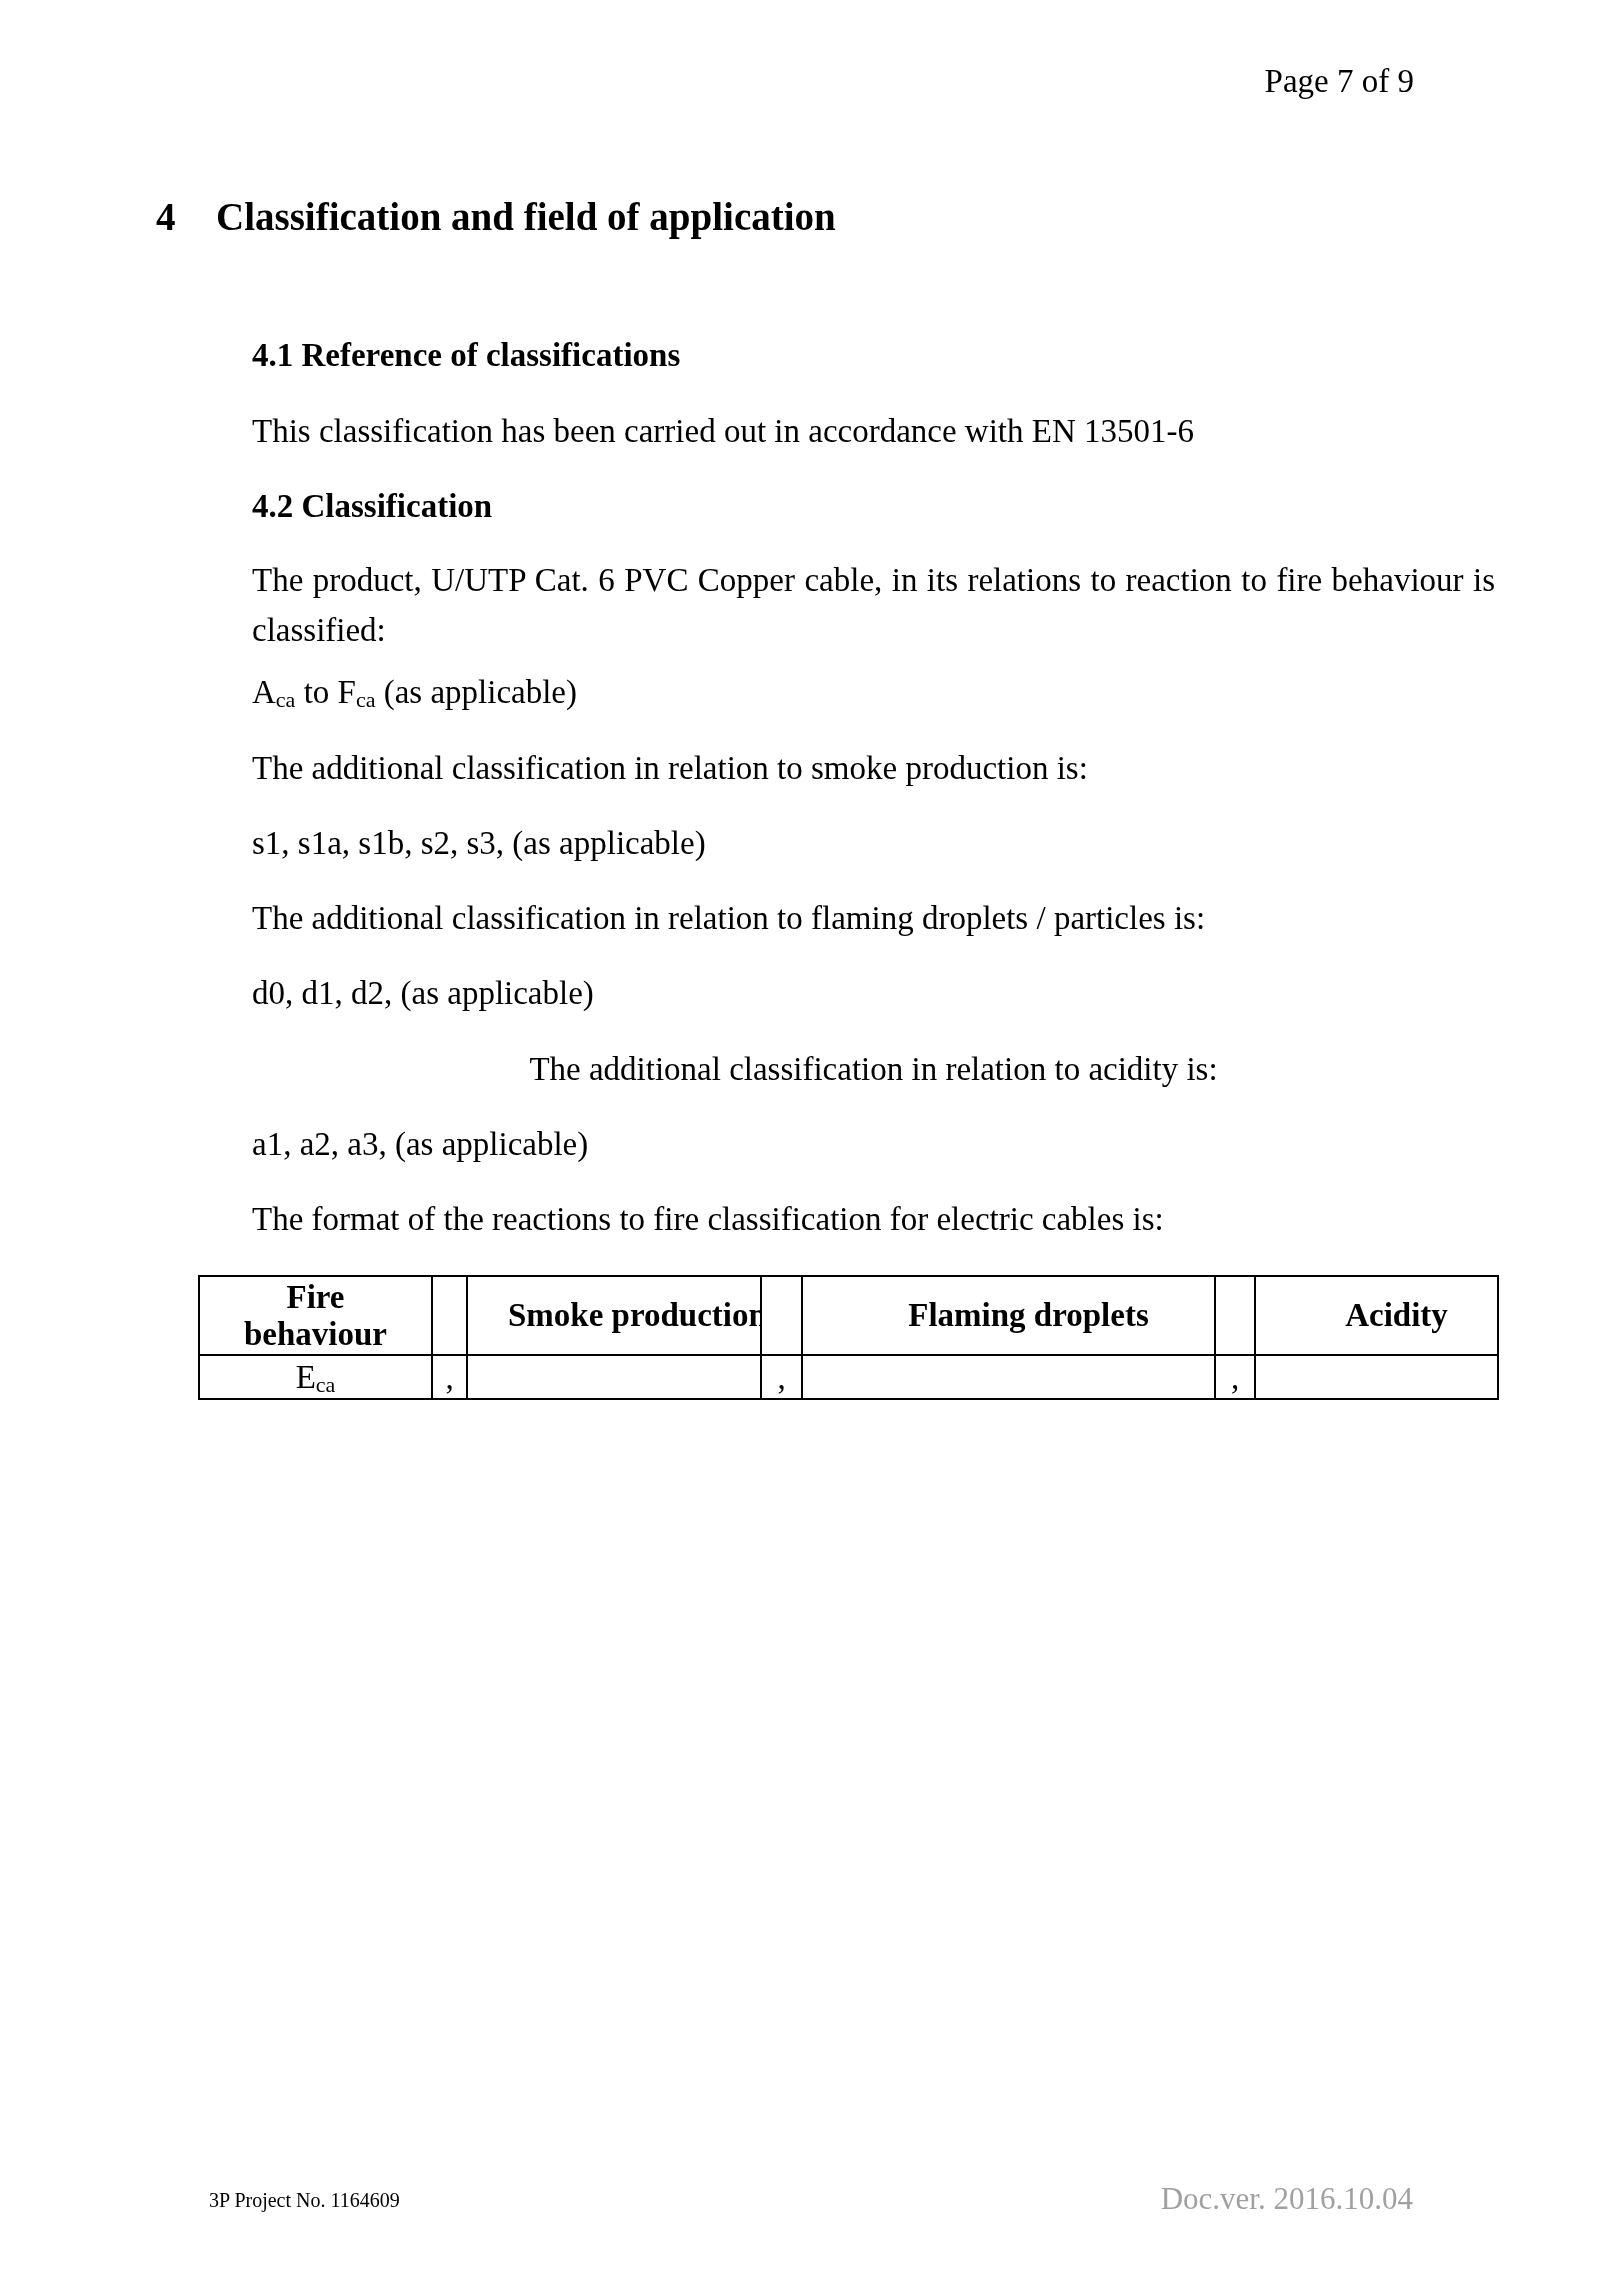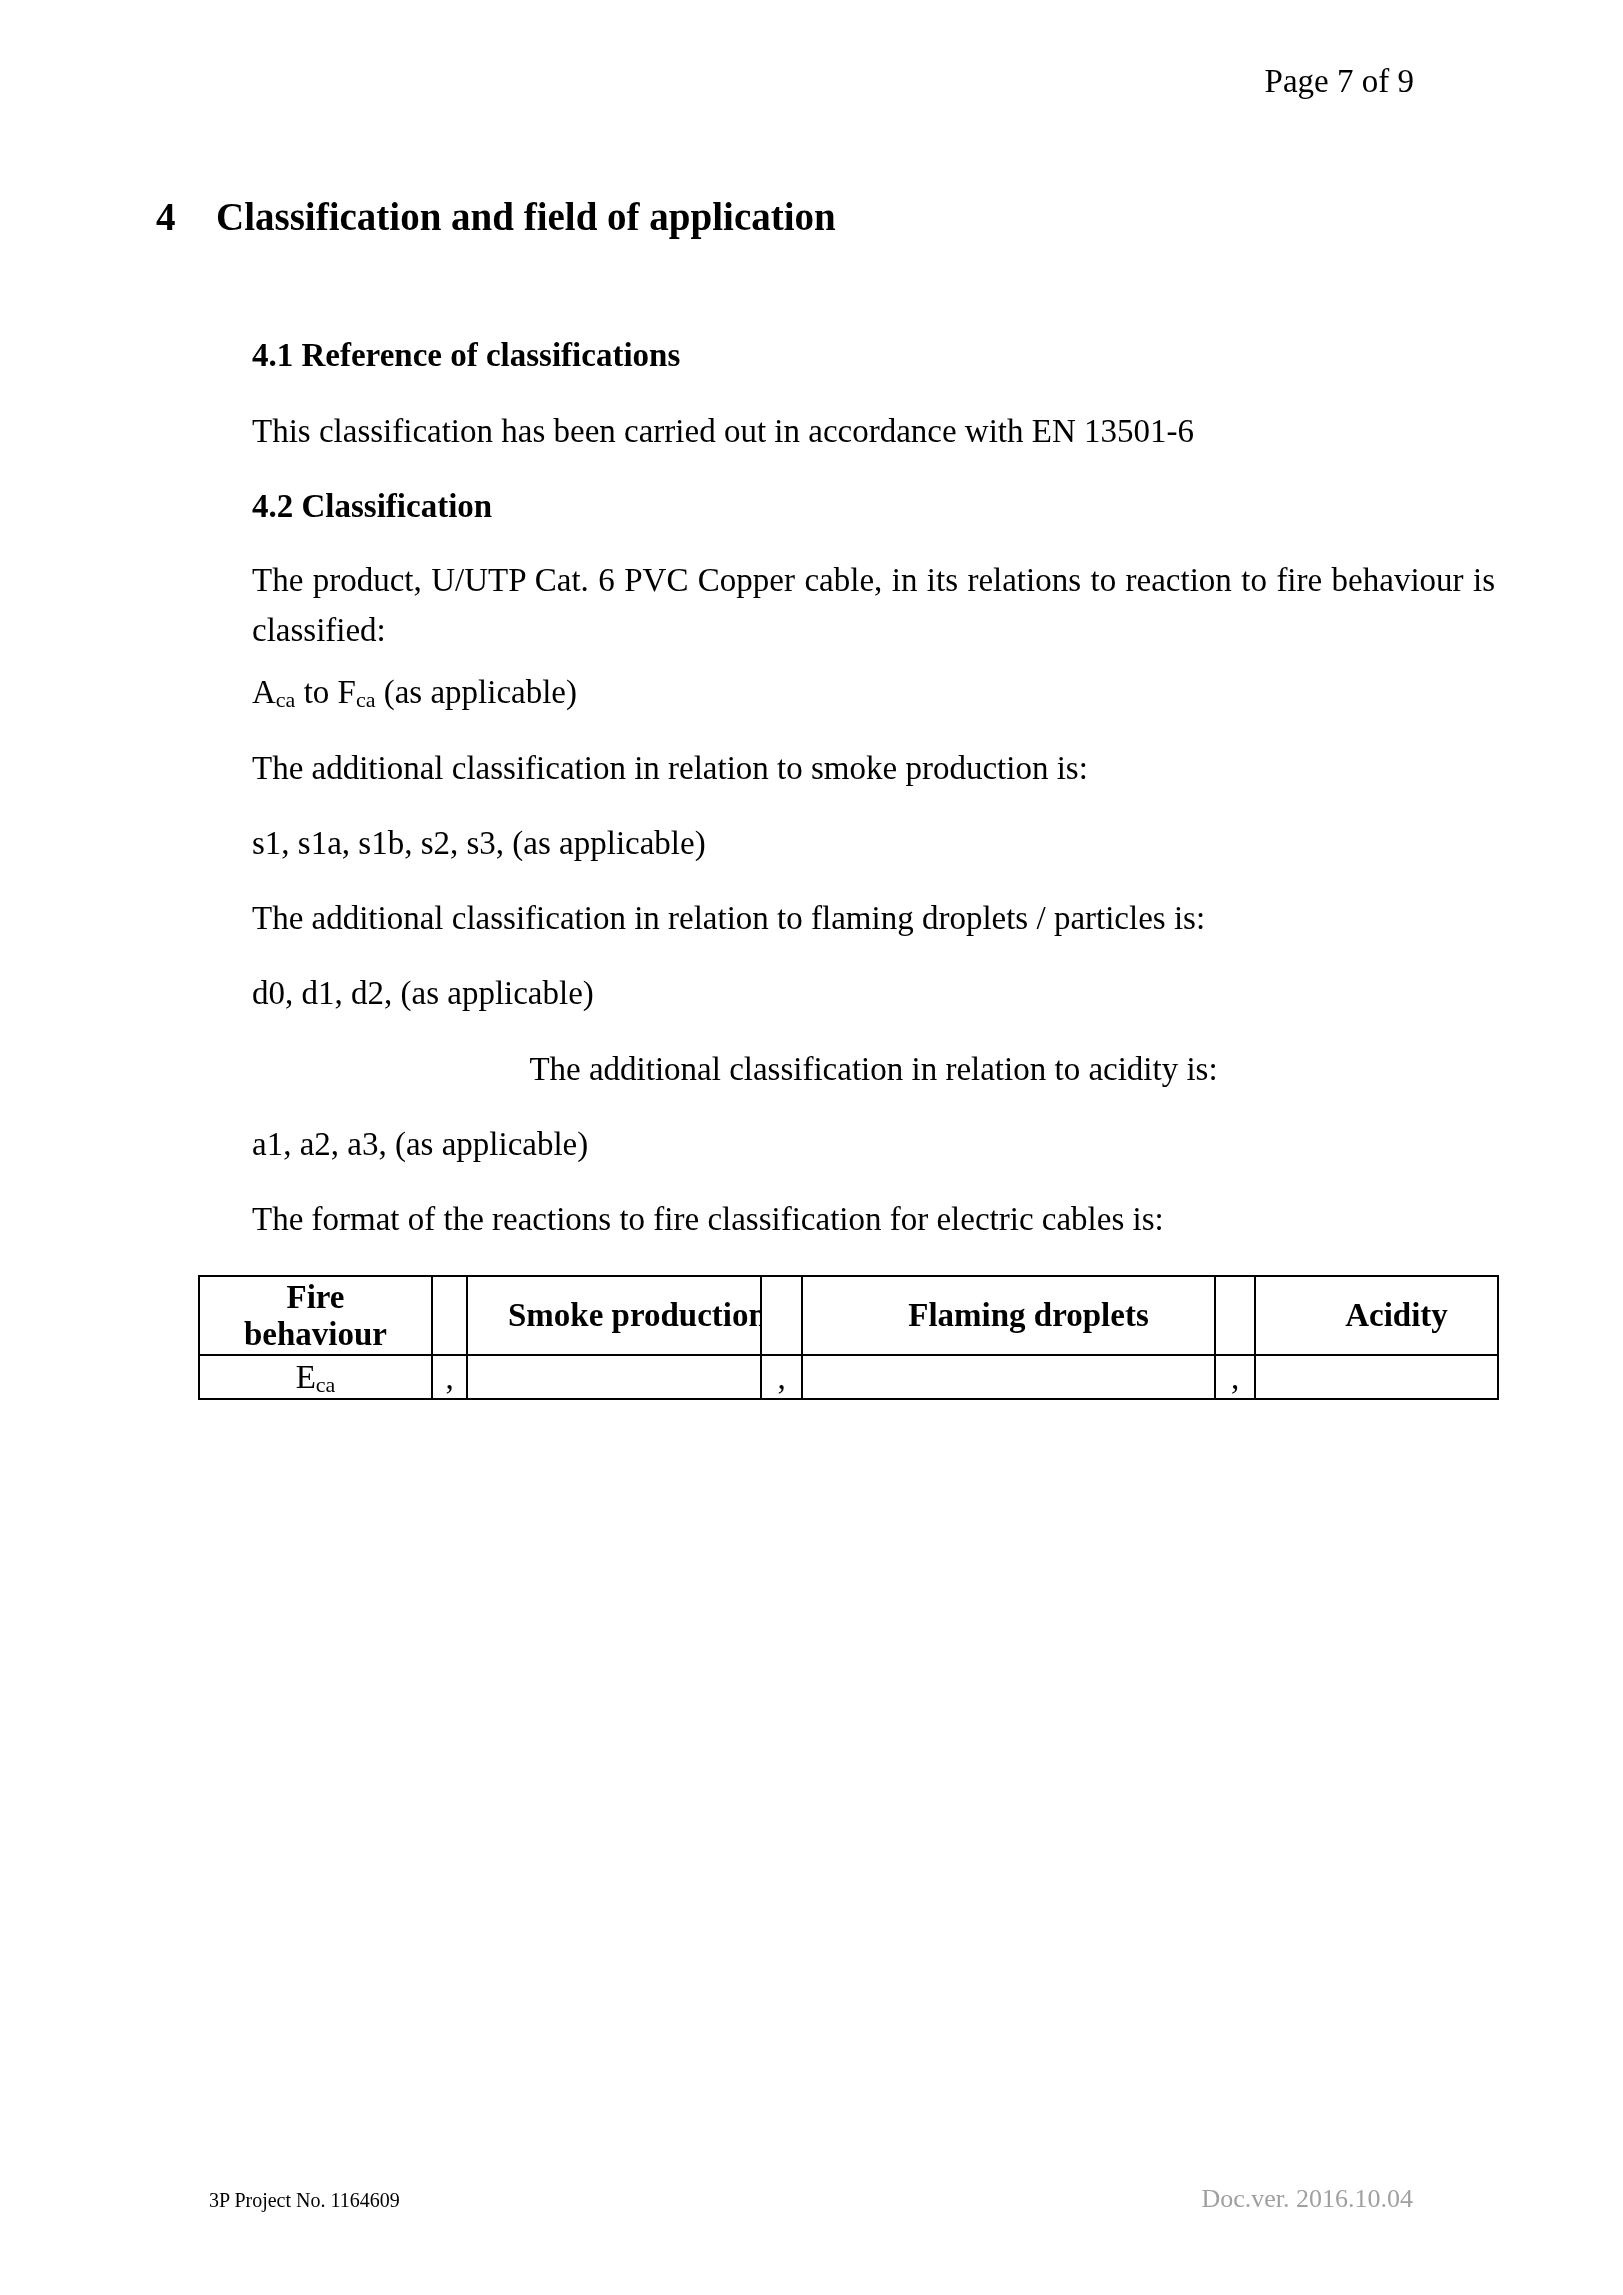--- a/index.html
+++ b/index.html
@@ -98,21 +98,21 @@
 
   .footer-left {
     left: 209px;
     top: 2184px;
     font-size: 20px;
     line-height: 33px;
   }
   .footer-right {
     right: 155px;
     top: 2182px;
-    font-size: 26px;
+    font-size: 31px;
     line-height: 33px;
     color: #a0a0a0;
   }
 </style>
 </head>
 <body>
 
 <div class="page">
 
   <div class="abs page-number">Page 7 of 9</div>

